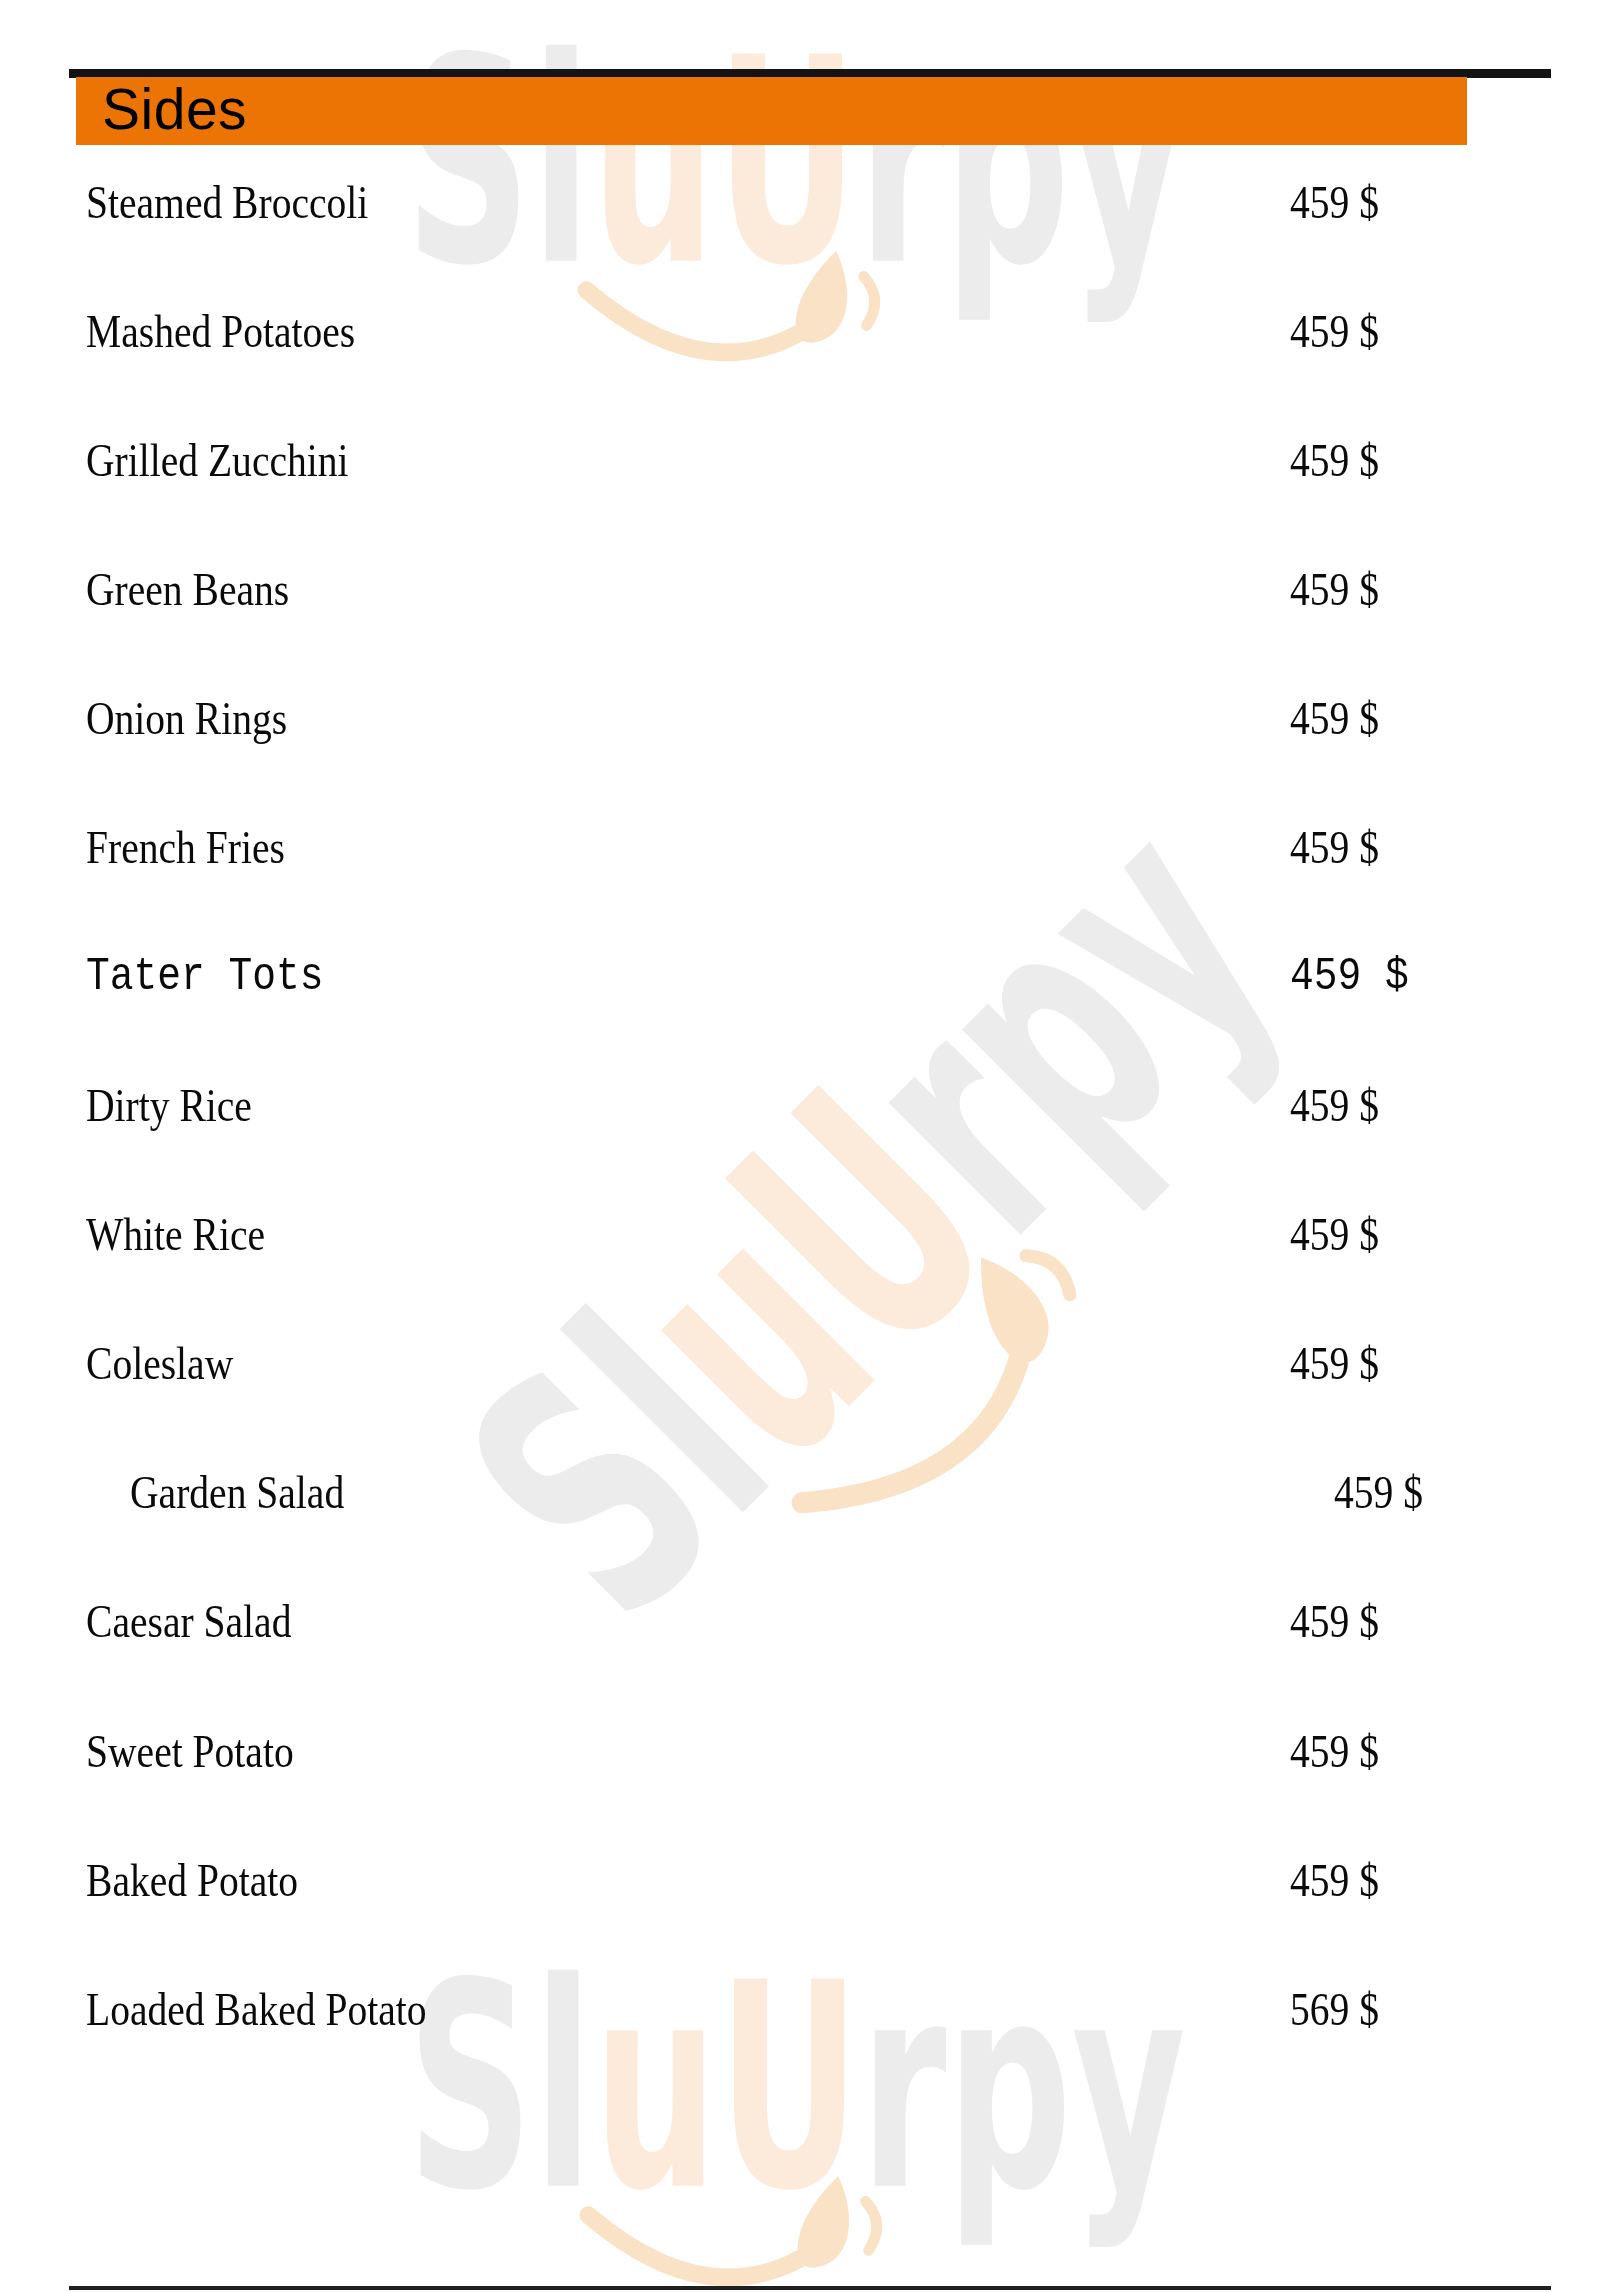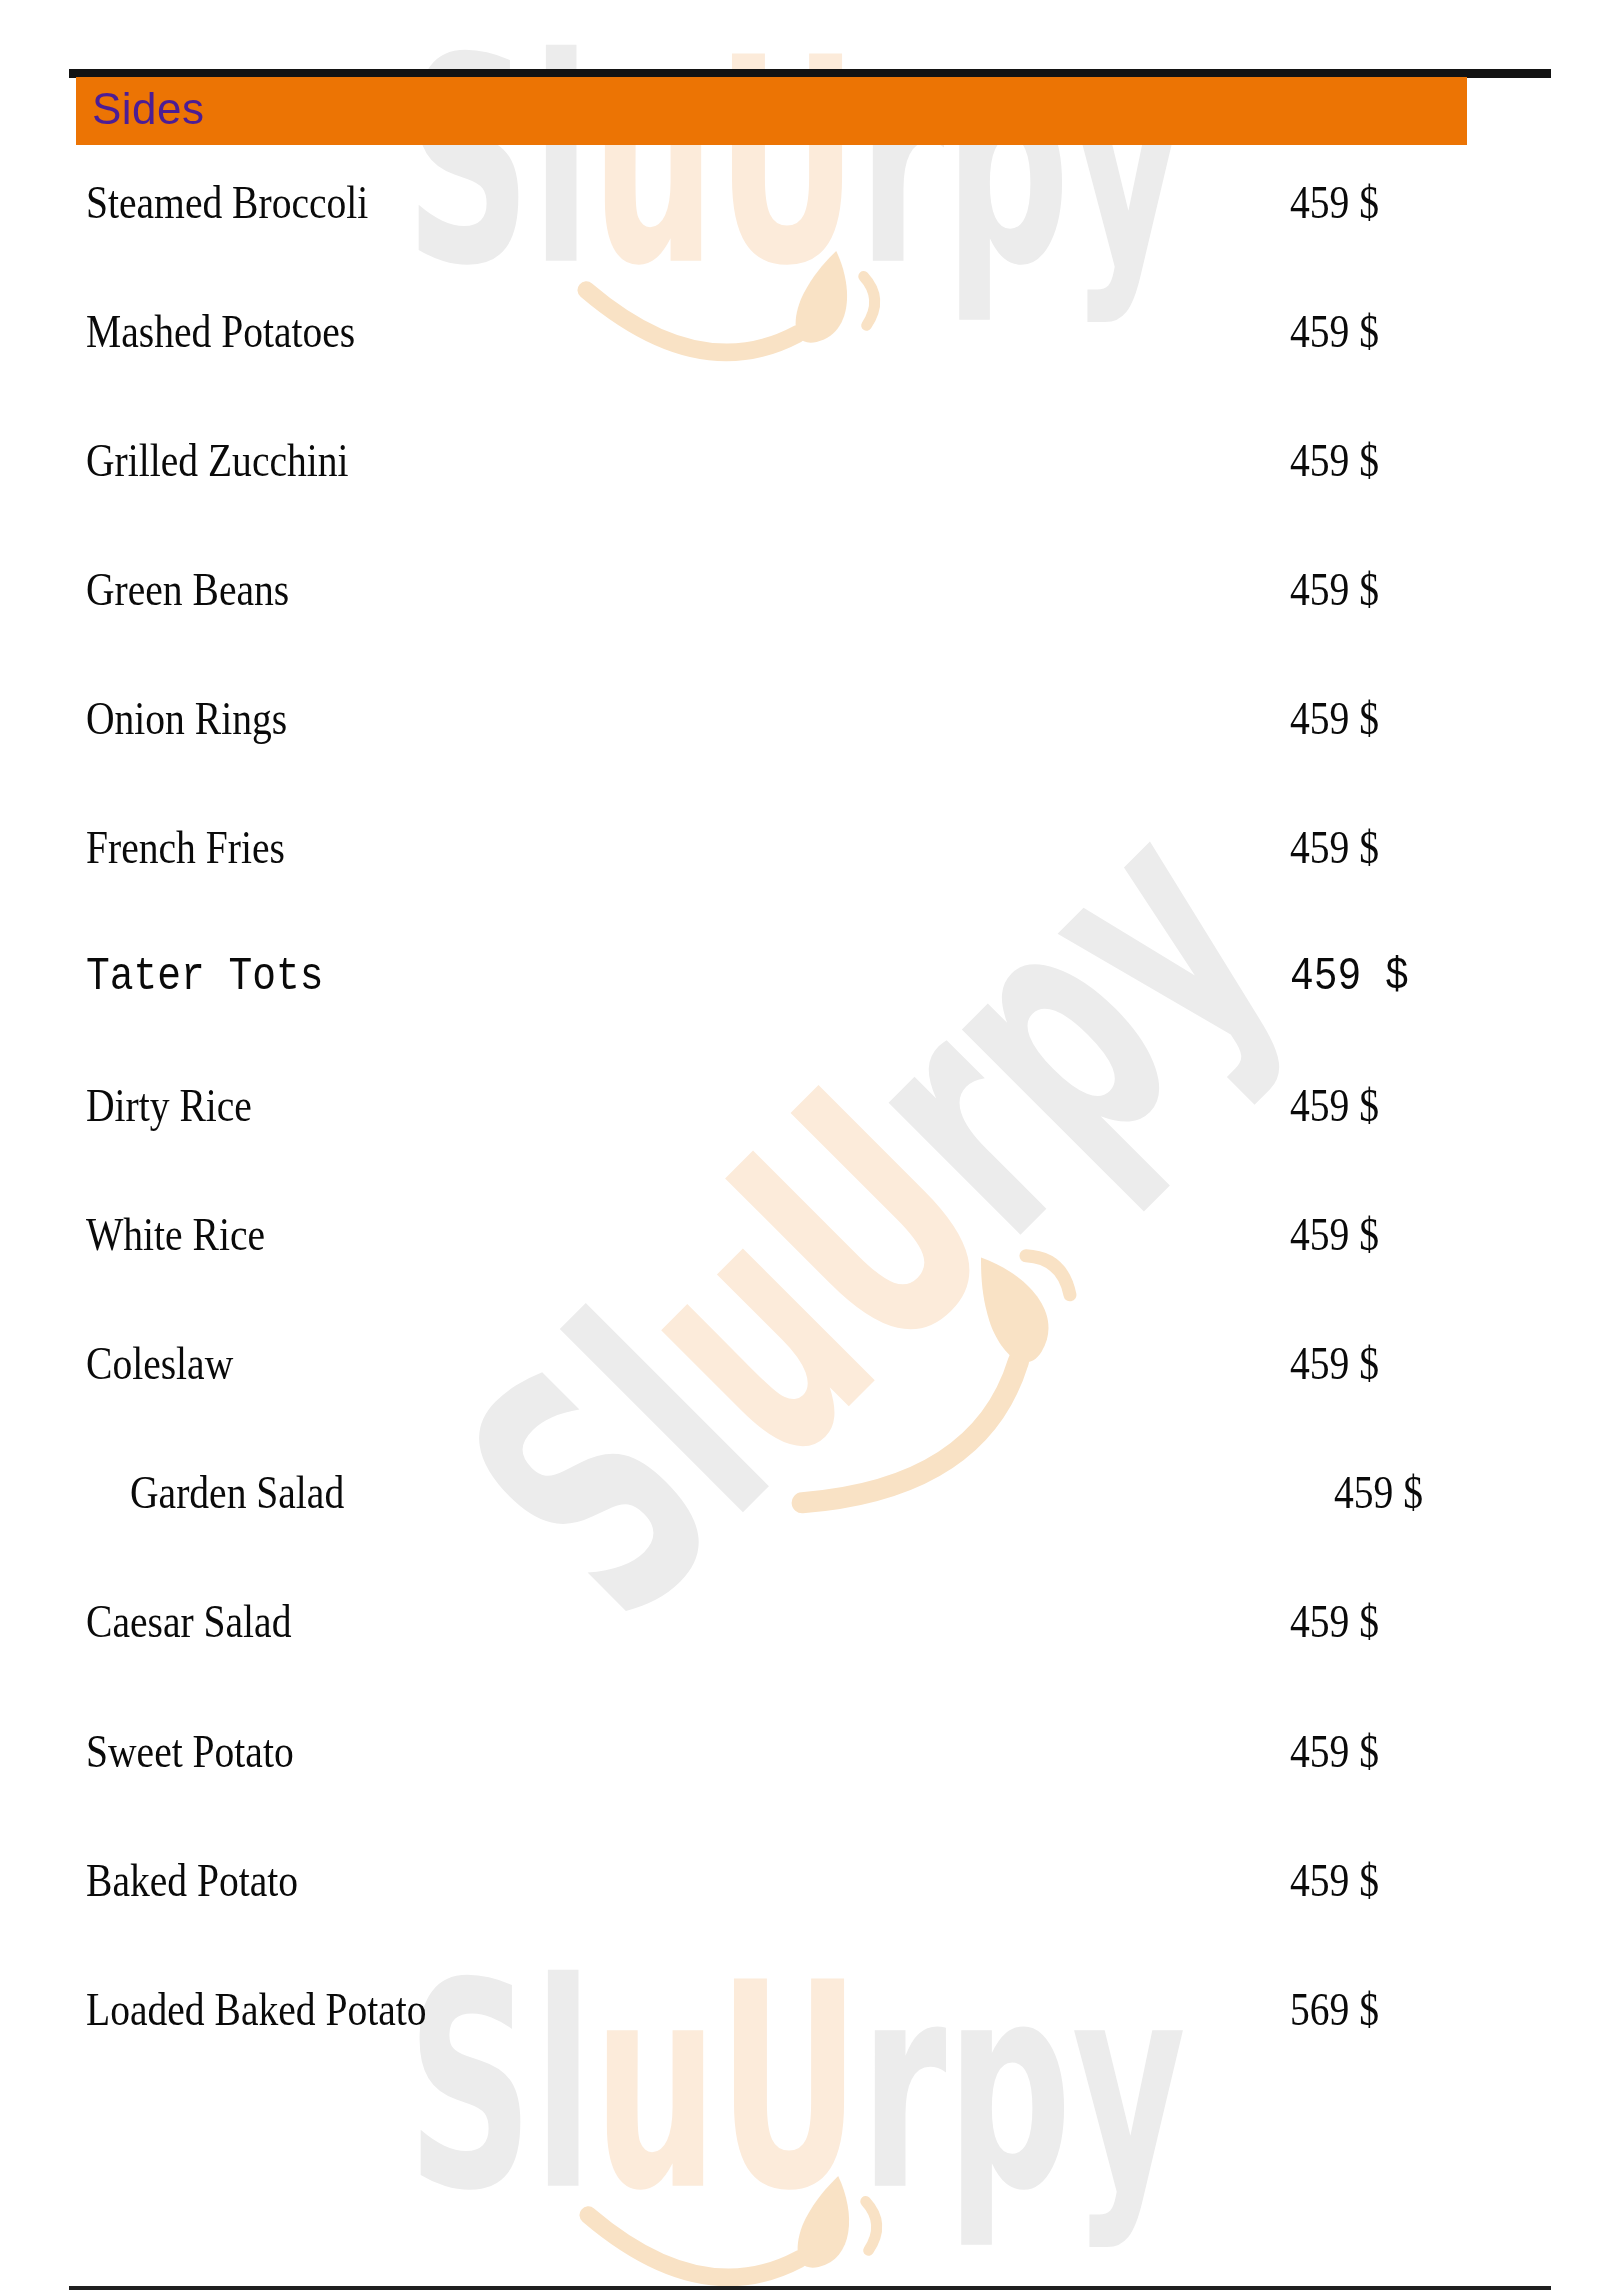--- a/index.html
+++ b/index.html
@@ -35,23 +35,23 @@
     position:absolute;left:69px;top:69px;width:1482px;height:8.8px;
     background:var(--bar-black);z-index:2;
   }
   .section-bar{
     position:absolute;left:76px;top:77px;width:1391px;height:68px;
     background:var(--orange);z-index:2;
     display:flex;align-items:center;
   }
   .section-bar .title{
     font-family:"Liberation Sans", sans-serif;
-    font-size:44px;
-    color:#4c1d95;
-    padding-left:16px;
+    font-size:57px;
+    color:#000000;
+    padding-left:26px;
     letter-spacing:0.5px;
     line-height:1;
     transform:translateY(-2px);
   }
 
   
   #menu-rows{position:absolute;left:0;top:0;width:100%;height:100%;z-index:2;text-align:right;}
   .row{
     position:absolute;left:0;width:1621px;height:129px;
     display:flex;align-items:center;

